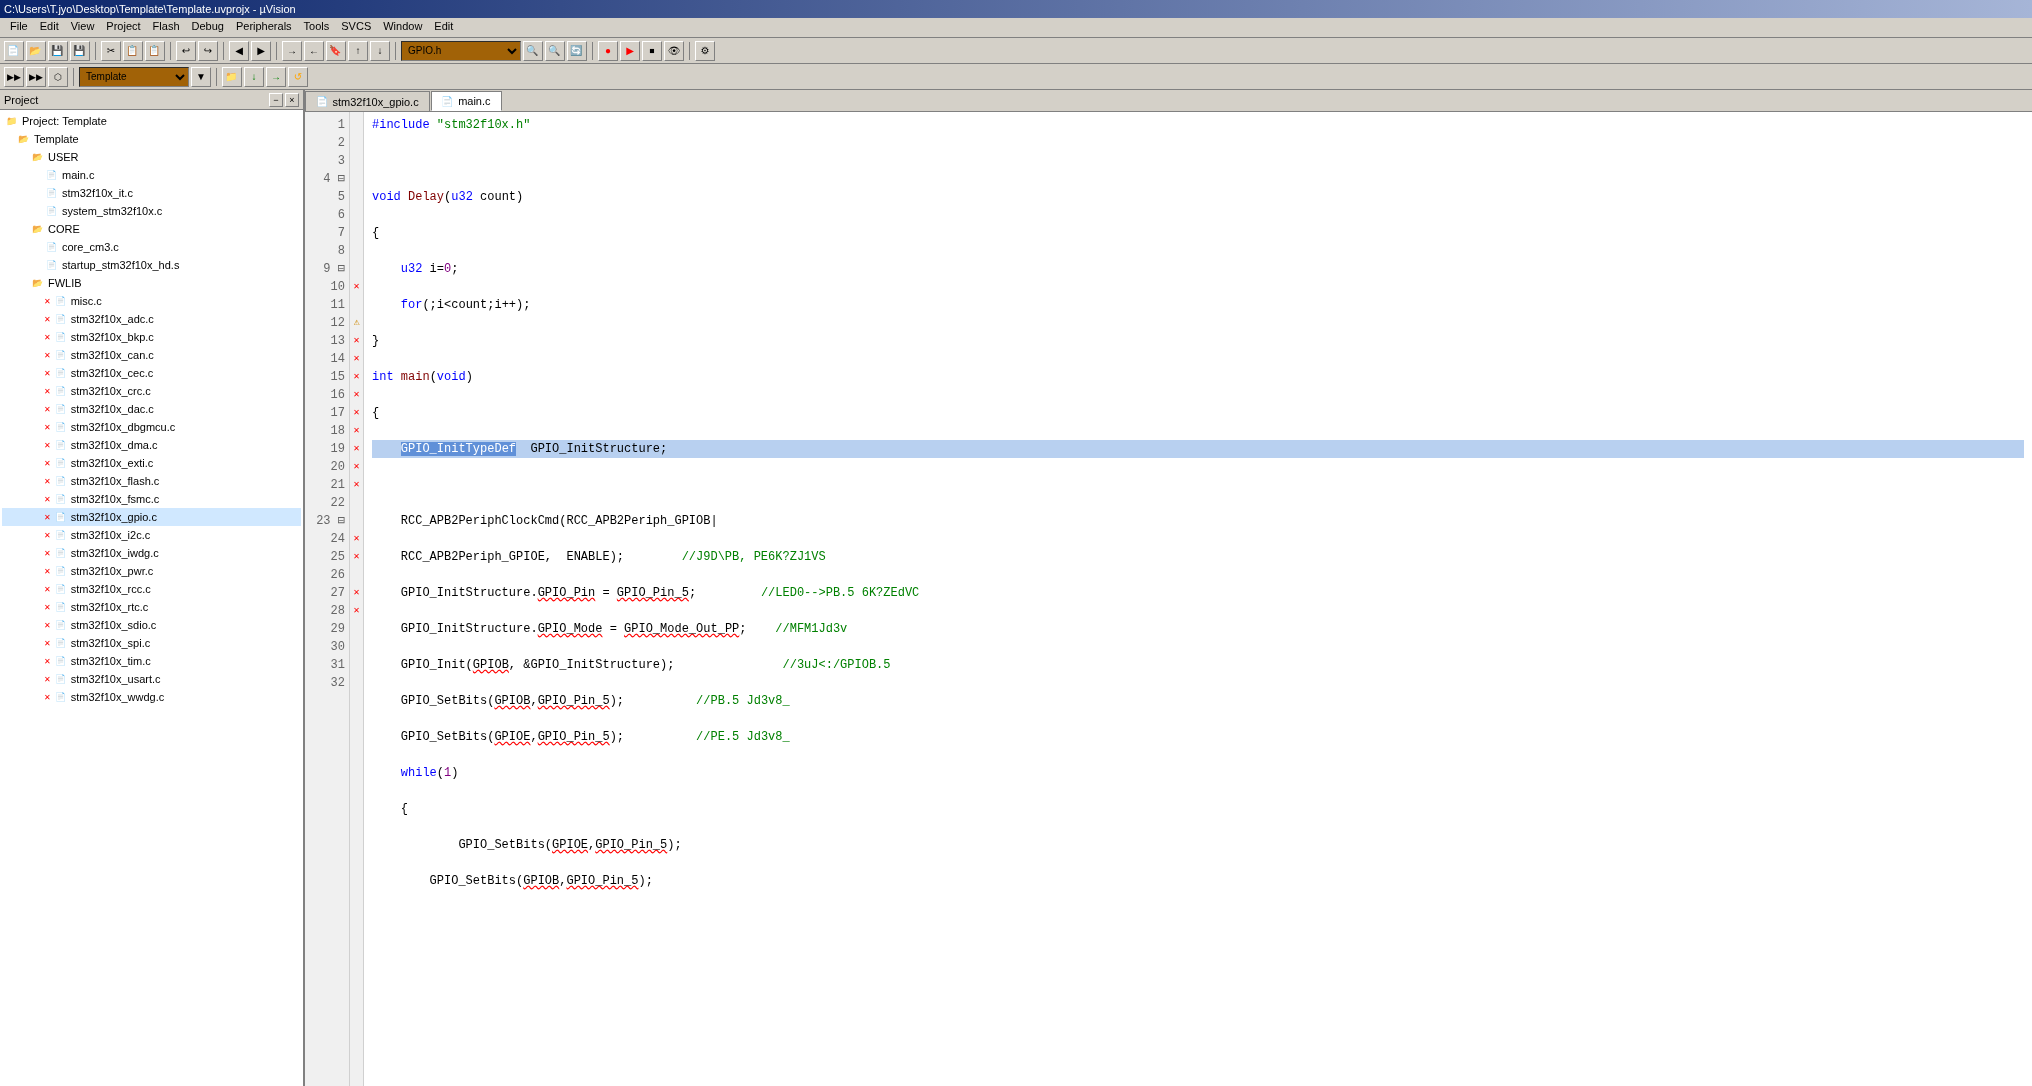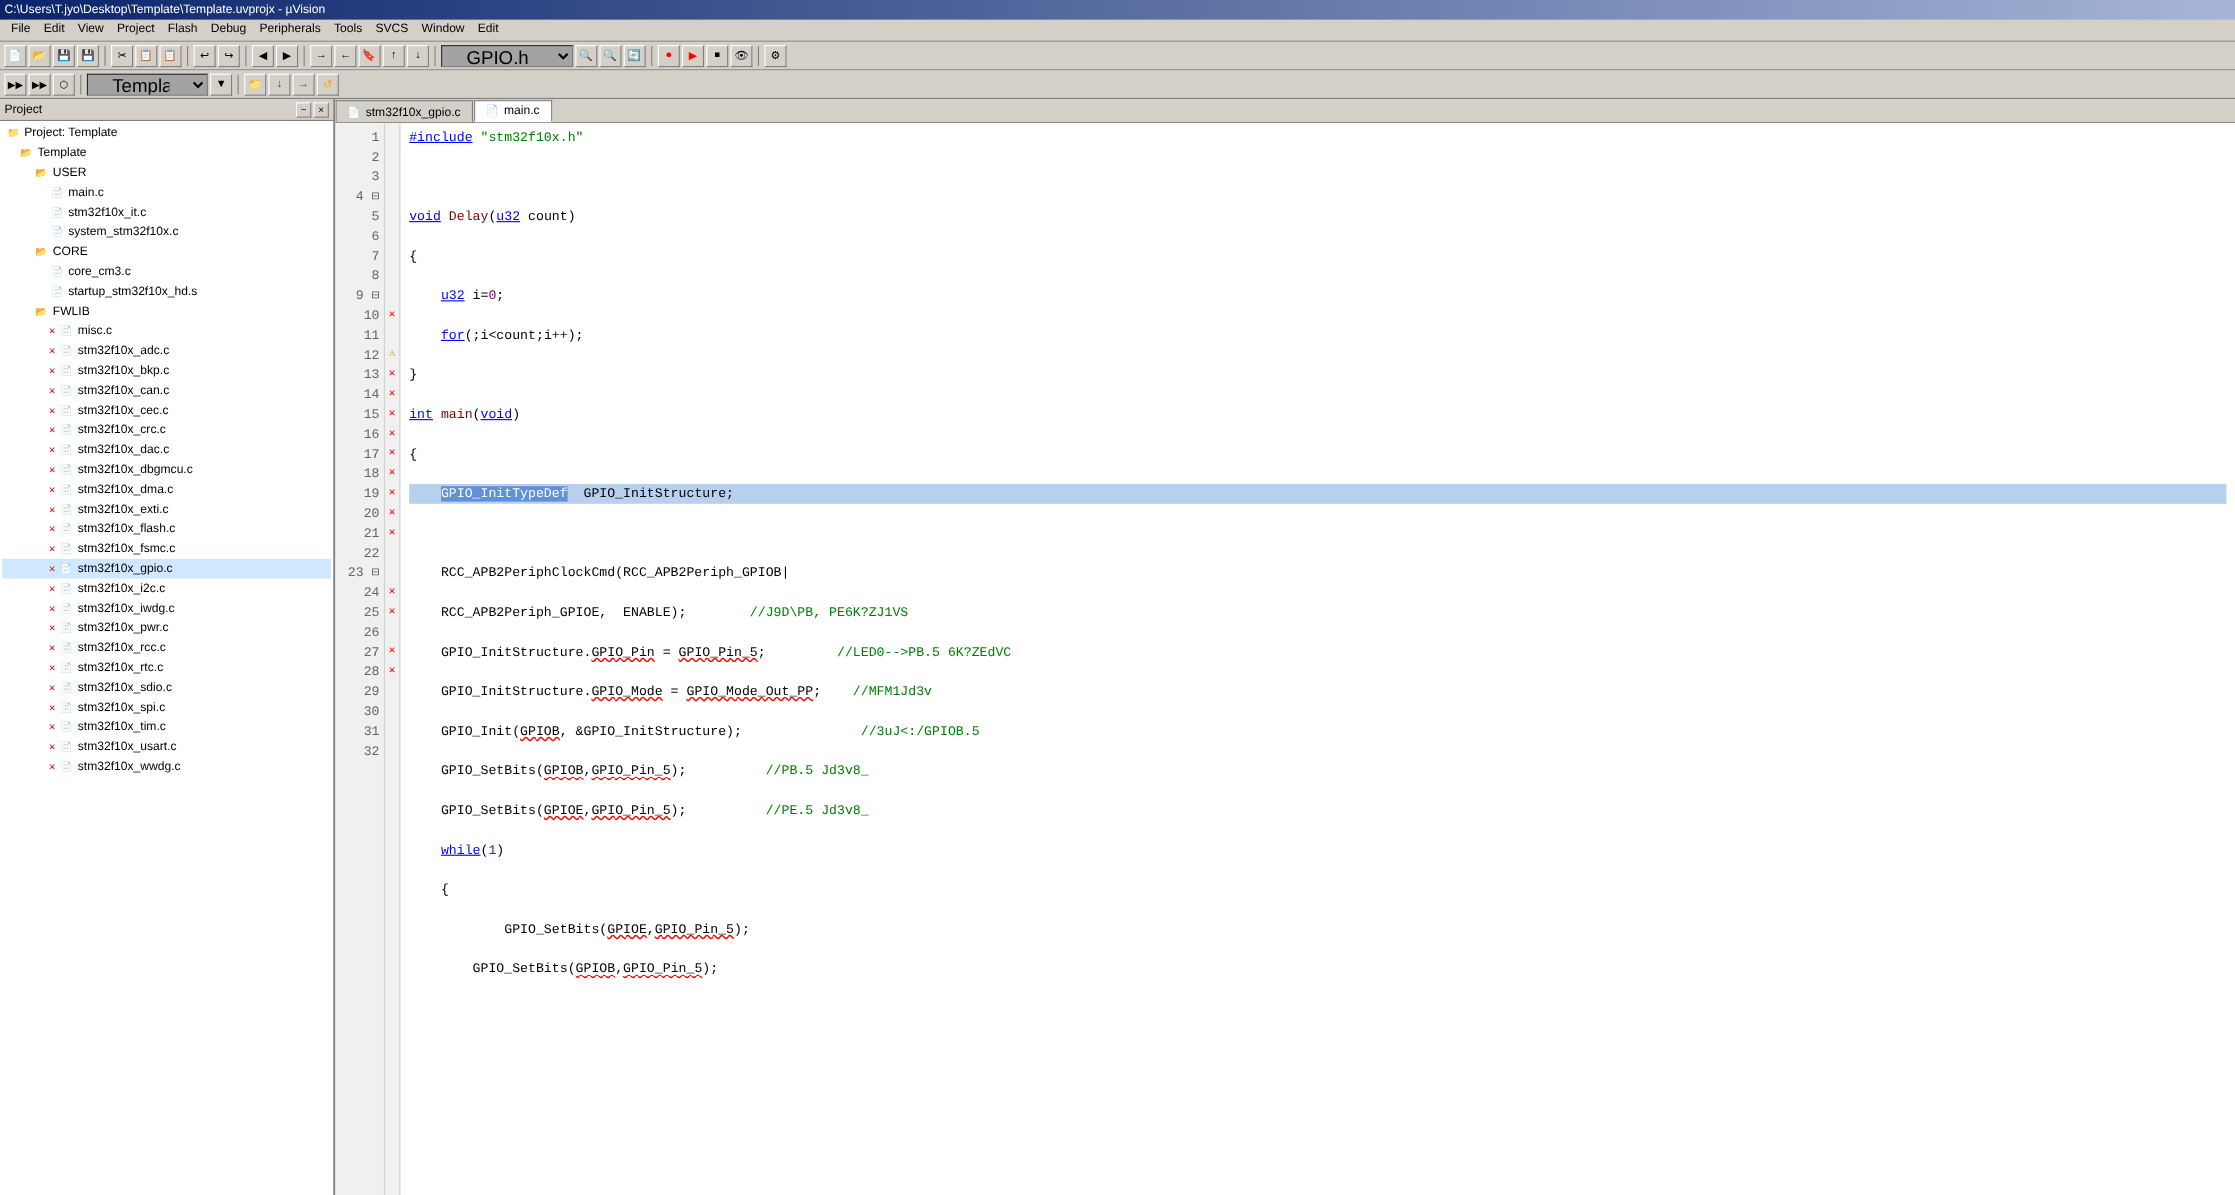--- a/index.html
+++ b/index.html
@@ -57,23 +57,23 @@
       border-top-color: #ffffff;
       border-left-color: #ffffff;
       display: flex; align-items: center; justify-content: center;
       cursor: pointer;
       font-size: 10px;
     }
     .tb-separator { width: 1px; height: 18px; background: #808080; margin: 0 3px; }
     .tb-select {
       height: 20px;
       border: 1px inset #808080;
-      background: #a3a3a3;
-      font-size: 17px;
-      padding: 0 18px;
+      background: #a16207;
+      font-size: 10px;
+      padding: 0 2px;
     }
     
     
     #main-container {
       display: flex;
       height: calc(100vh - 84px);
     }
     
     
     #project-panel {
@@ -183,21 +183,21 @@
     .warn-mark { color: #cc8800; font-size: 10px; text-align: center; display: block; }
     #code-content {
       flex: 1;
       padding: 4px 8px;
       line-height: 18px;
       white-space: pre;
       overflow: visible;
     }
     
     
-    .kw { color: #0000ff; text-decoration: underline; }
+    .kw { color: #0000ff; }
     .func { color: #800000; }
     .str { color: #008000; }
     .comment { color: #008000; }
     .num { color: #800080; }
     .red-underline { text-decoration: underline; text-decoration-color: red; text-decoration-style: wavy; }
     
     .line { display: block; height: 18px; min-height: 18px; }
     .line-num-block { display: block; height: 18px; line-height: 18px; }
     .err-block { display: block; height: 18px; line-height: 18px; }
   </style>

